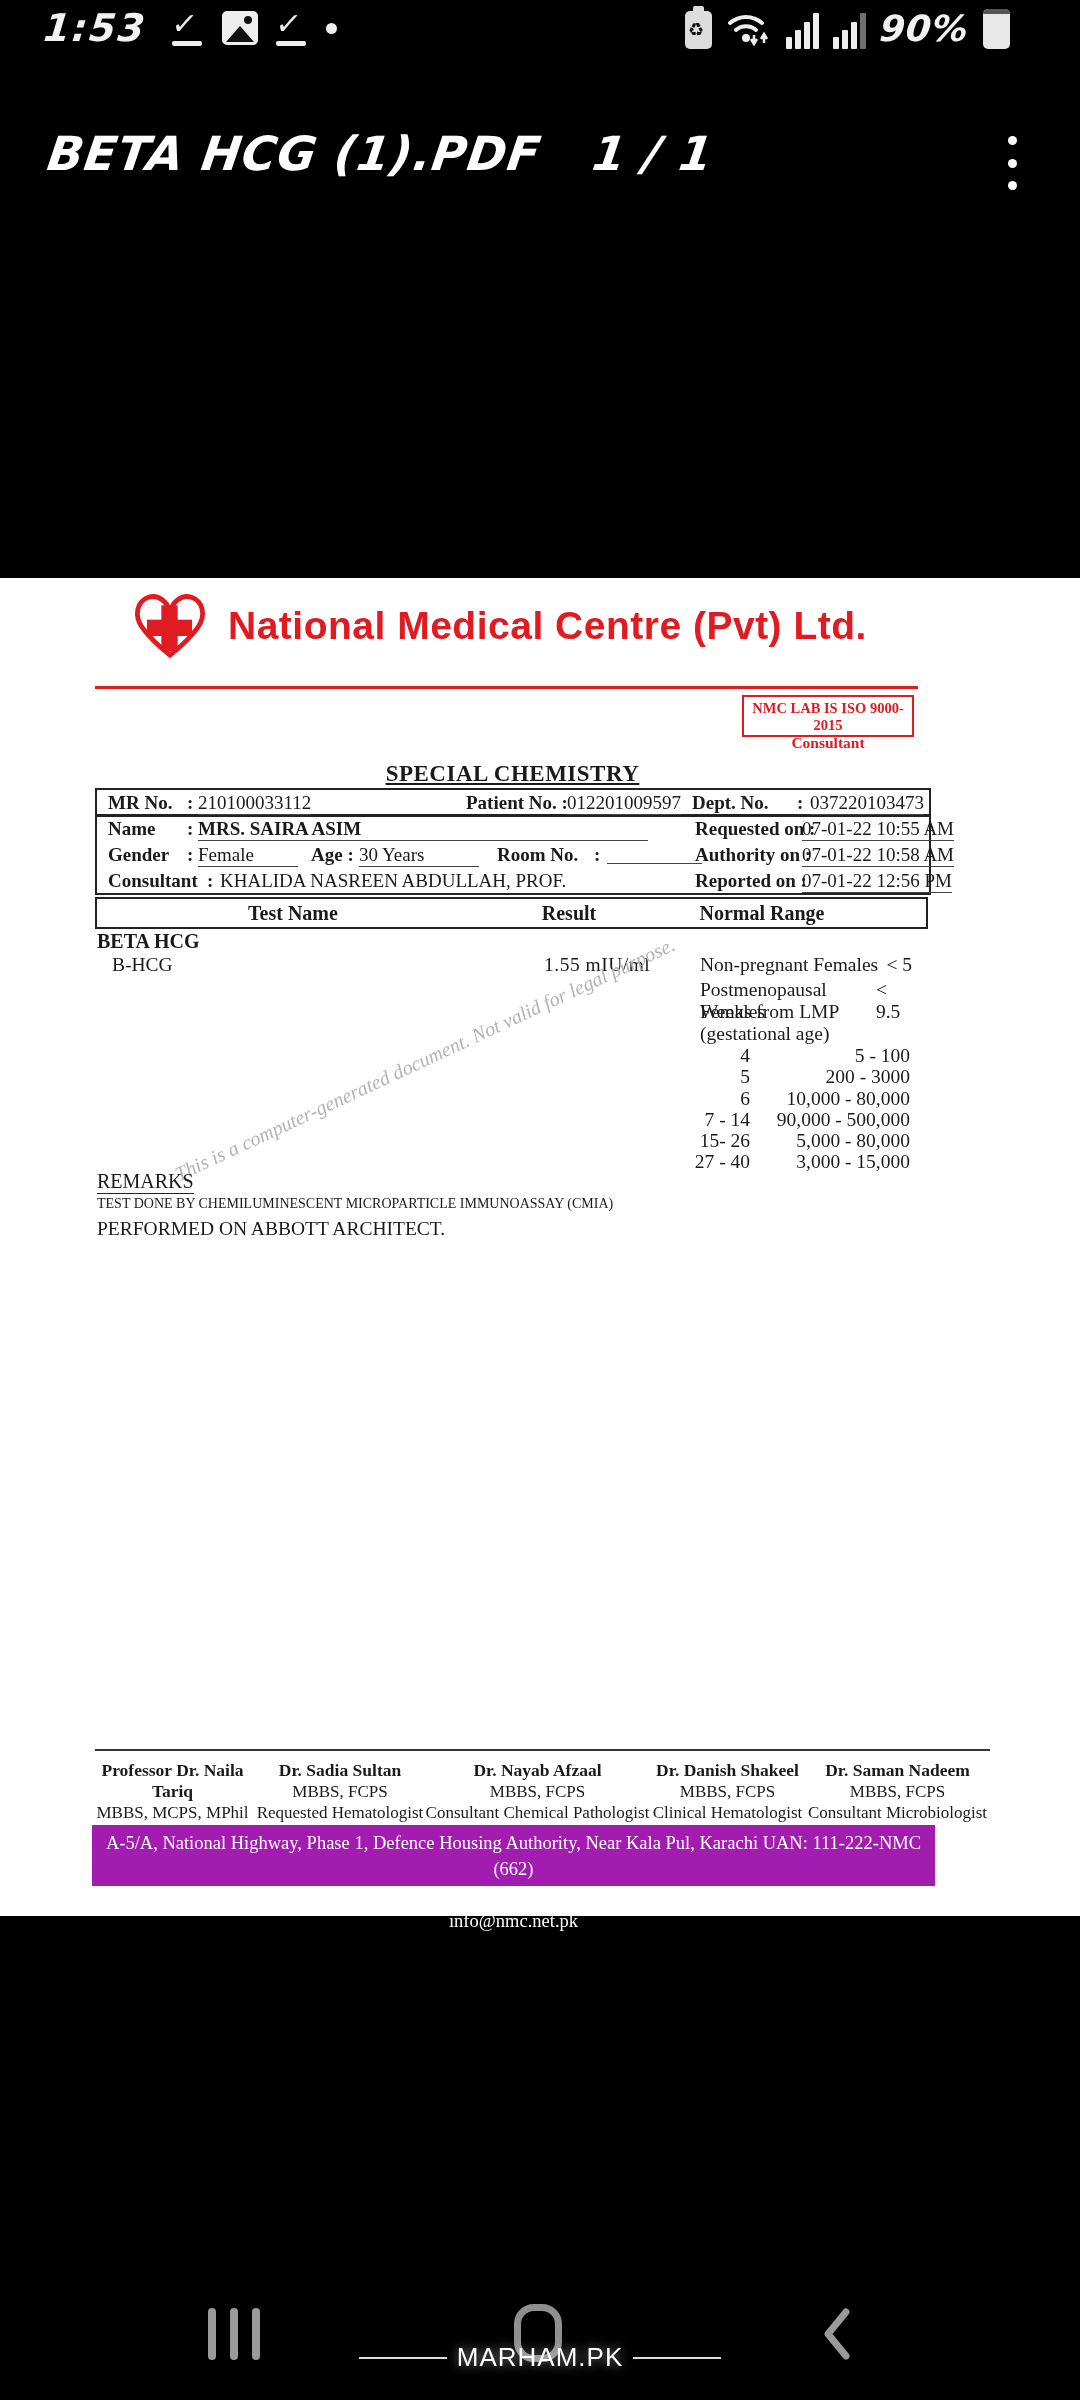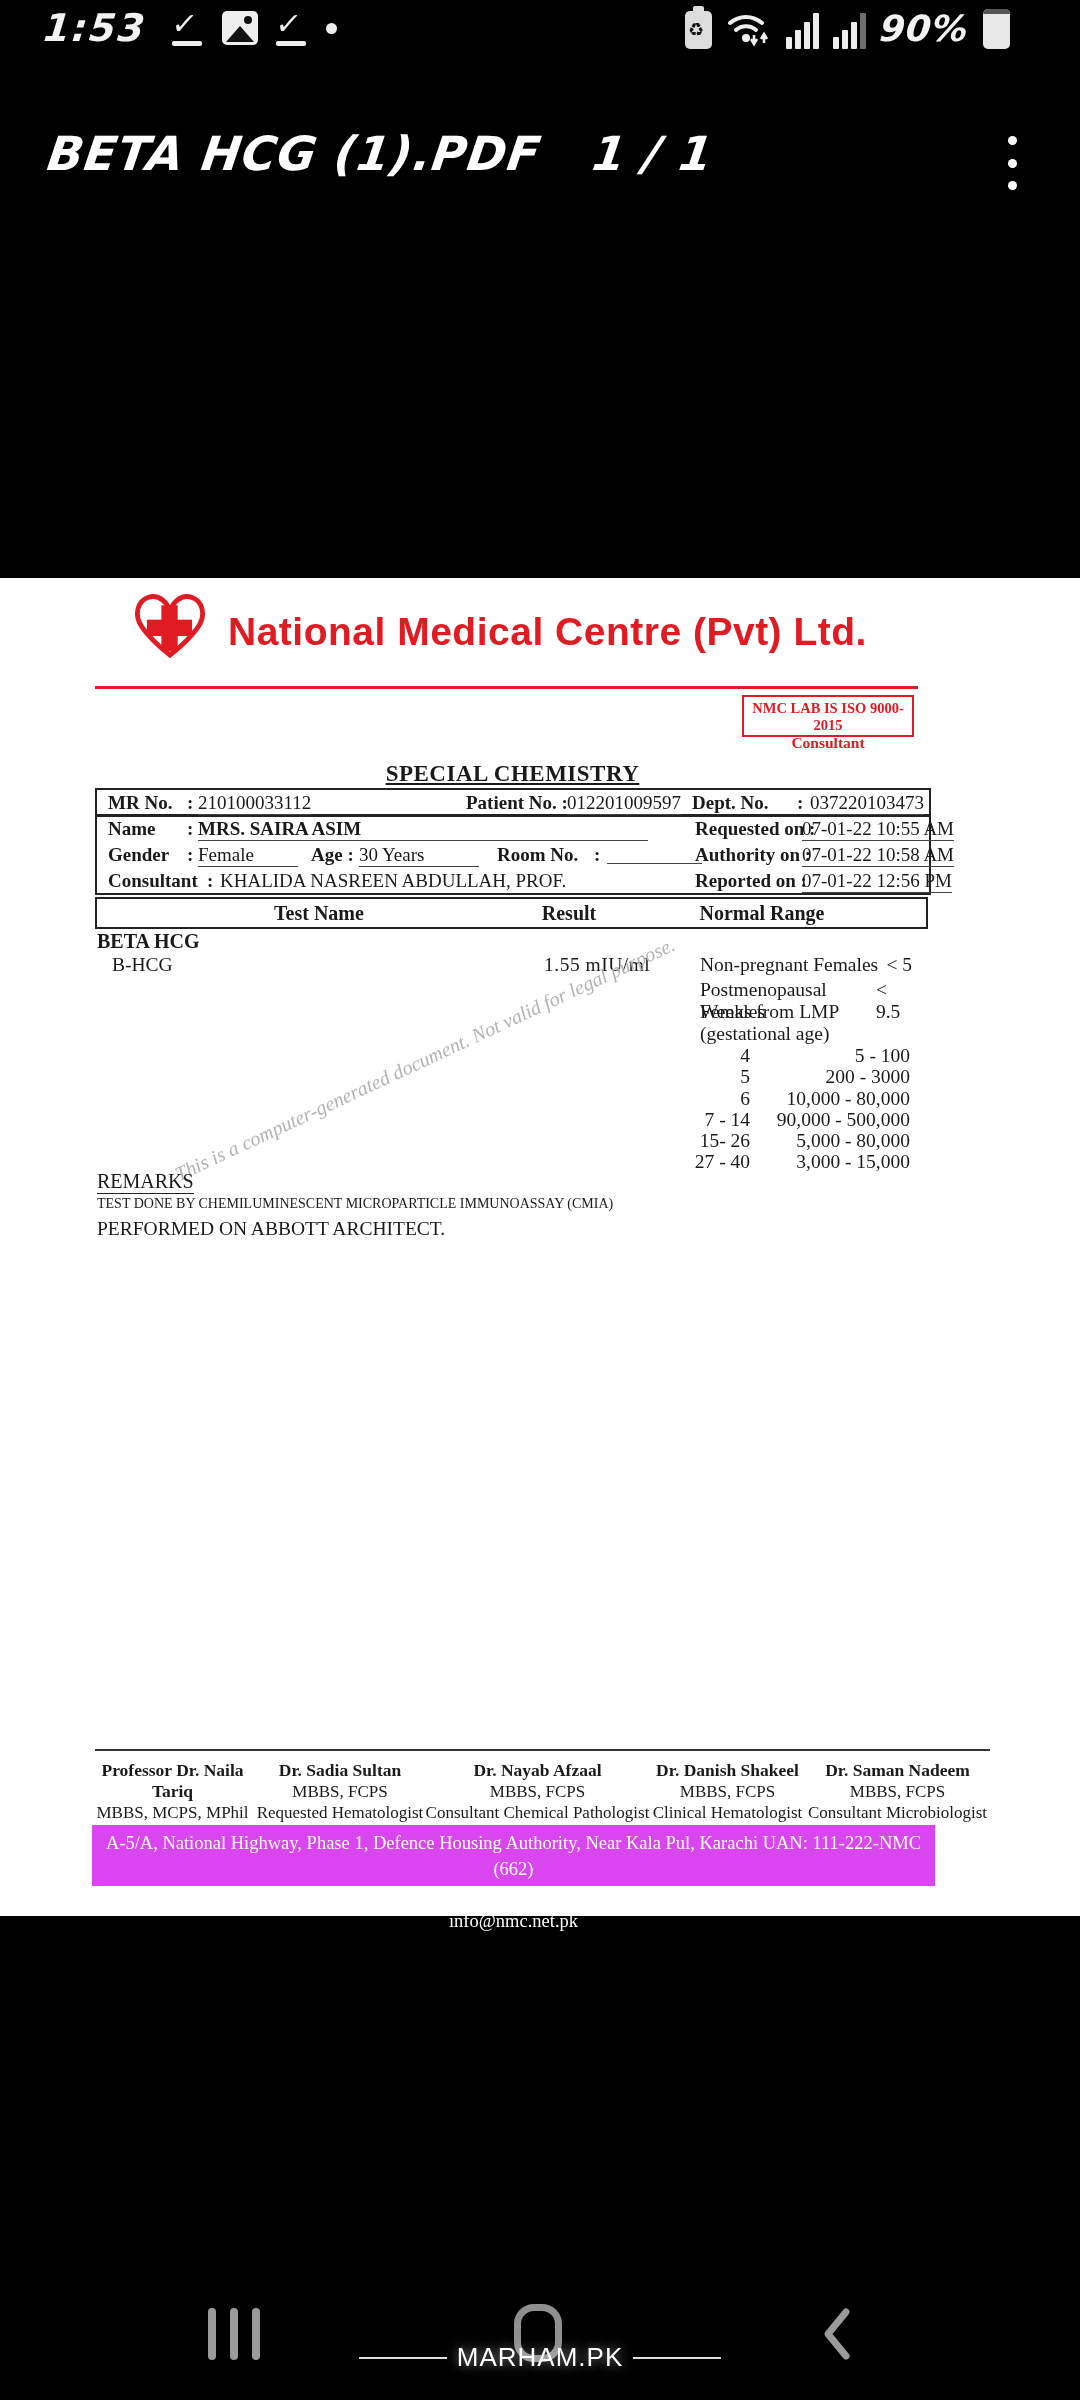--- a/index.html
+++ b/index.html
@@ -32,21 +32,21 @@
 
   
   .titlebar { position:absolute; left:0; top:108px; width:1080px; height:110px; color:#fff; }
   .doc-title { position:absolute; left:48px; top:18px; font:italic 700 47px "DejaVu Sans", sans-serif; transform:skewX(-8deg); letter-spacing:1px; white-space:nowrap; }
   .menu-dots { position:absolute; right:46px; top:22px; width:44px; height:66px; display:flex; flex-direction:column; align-items:center; justify-content:space-between; padding:6px 0; cursor:pointer; }
   .menu-dots i { width:9px; height:9px; border-radius:50%; background:#fff; }
 
   
   .page { position:absolute; left:0; top:578px; width:1080px; height:1338px; background:#fff; color:#1a1a1a; }
   .logo { position:absolute; left:122px; top:10px; }
-  .clinic { position:absolute; left:228px; top:32px; font:700 39px "Liberation Sans", sans-serif; color:#e11b22; letter-spacing:0.5px; white-space:nowrap; }
+  .clinic { position:absolute; left:228px; top:26px; font:700 39px "Liberation Sans", sans-serif; color:#e11b22; letter-spacing:0.5px; white-space:nowrap; }
   .hdr-line { position:absolute; left:95px; top:108px; width:823px; height:3px; background:#e11b22; }
   .iso-box { position:absolute; left:742px; top:117px; width:172px; height:42px; border:2px solid #e11b22; text-align:center; color:#e11b22; padding-top:3px; }
   .iso1 { font:700 14.5px "Liberation Serif", serif; }
   .iso2 { font:700 15.5px "Liberation Serif", serif; }
   .rep-title { position:absolute; left:95px; top:183px; width:835px; text-align:center;
                font:700 23px "Liberation Serif", serif; letter-spacing:0.5px; }
   .rep-title span { text-decoration:underline; }
 
   
   .info-table { position:absolute; left:95px; top:210px; width:836px; height:107px; border:2px solid #222; font-size:19px; }
@@ -74,21 +74,21 @@
   .remarks-1 { position:absolute; left:97px; top:618px; font-size:14px; }
   .remarks-2 { position:absolute; left:97px; top:640px; font-size:19.5px; }
 
   
   .sig-line { position:absolute; left:95px; top:1171px; width:895px; height:2px; background:#333; }
   .doctors { position:absolute; left:90px; top:1182px; width:900px; display:flex; justify-content:space-between; }
   .doc-col { text-align:center; font-size:17px; line-height:21px; }
   .doc-col .nm { font-weight:700; font-size:17.5px; }
 
   
-  .red-footer { position:absolute; left:92px; top:1247px; width:843px; height:61px; background:#d946ef; color:#fff;
+  .red-footer { position:absolute; left:92px; top:1247px; width:843px; height:61px; background:#a21caf; color:#fff;
                 text-align:center; font-size:18.5px; line-height:26px; padding-top:5px; }
 
   
   .navbar { position:absolute; left:0; top:2290px; width:954px; height:90px; }
   .recents { position:absolute; left:208px; top:18px; display:flex; gap:14px; cursor:pointer; }
   .recents i { display:block; width:8px; height:52px; background:#9a9a9a; border-radius:4px; }
   .homebtn { position:absolute; left:514px; top:14px; width:48px; height:58px; border:7px solid #8f8f8f; border-radius:20px; cursor:pointer; }
   .backbtn { position:absolute; left:818px; top:16px; cursor:pointer; }
   .marham { position:absolute; left:0; top:52px; width:1080px; display:flex; align-items:center; justify-content:center; gap:10px; color:#fff; }
   .marham .ln { width:88px; height:2px; background:#ddd; }
@@ -204,21 +204,21 @@
       <span class="cell ul" style="left:705px; top:54px;">07-01-22 10:58 AM</span>
 
       <span class="cell lb" style="left:11px; top:80px;">Consultant</span>
       <span class="cell lb" style="left:110px; top:80px;">:</span>
       <span class="cell" style="left:123px; top:80px;">KHALIDA NASREEN ABDULLAH, PROF.</span>
       <span class="cell lb" style="left:598px; top:80px;">Reported on  :</span>
       <span class="cell ul" style="left:705px; top:80px;">07-01-22 12:56 PM</span>
     </div>
 
     <div class="res-head">
-      <span style="left:222px;text-align:center;">Test Name</span>
+      <span style="left:196px;text-align:center;">Test Name</span>
       <span style="left:472px;">Result</span>
       <span style="left:665px;">Normal Range</span>
     </div>
 
     <div class="res-body">
       <div class="grp">BETA HCG</div>
       <div class="test">B-HCG</div>
       <div class="result">1.55  mIU/ml</div>
 
       <div class="range-row" style="top:24px;">

